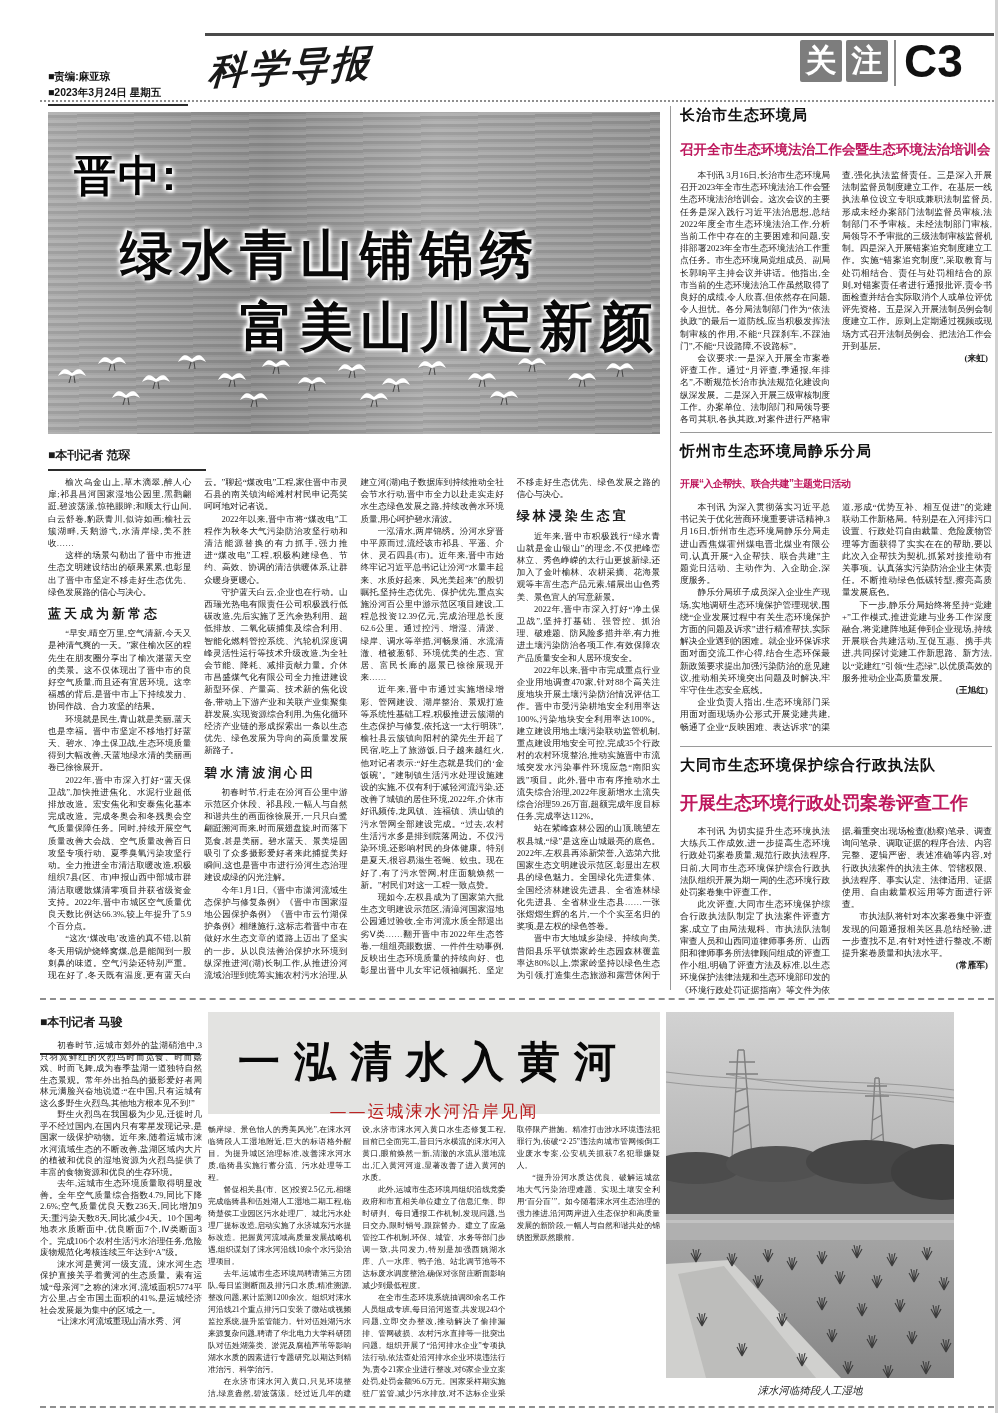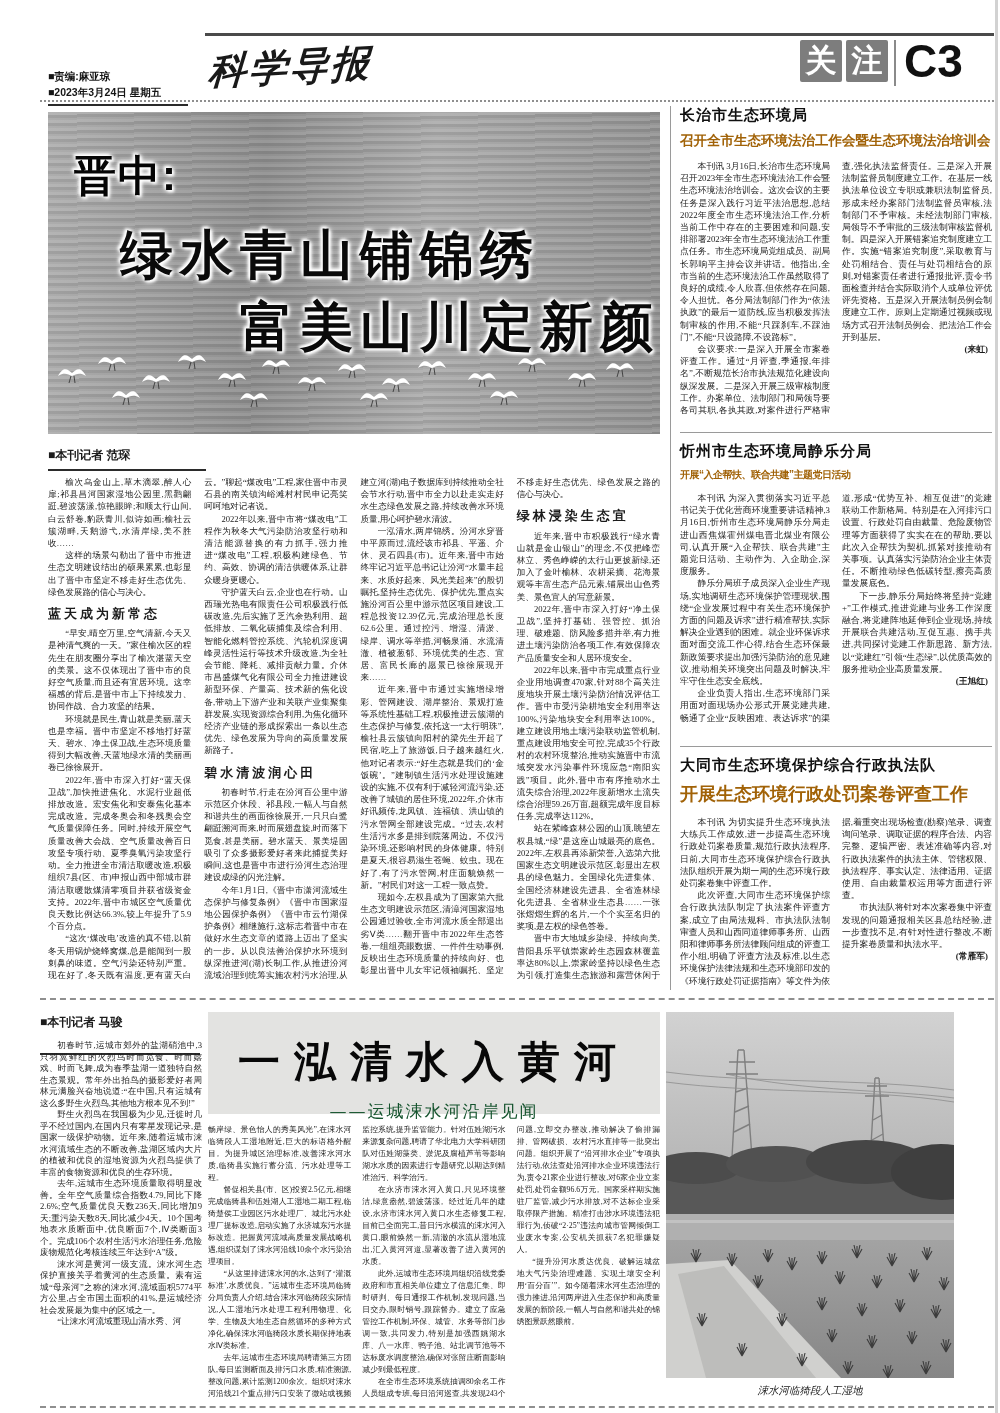--- a/index.html
+++ b/index.html
@@ -45,40 +45,40 @@
   .fbody h3{font-family:"Liberation Sans",sans-serif;font-size:13px;font-weight:bold;
             letter-spacing:3px;margin:10px 0 7px;text-indent:0;}
   p.noindent{text-indent:0;}
   p.sig{text-align:right;font-weight:bold;text-indent:0;padding-right:4px;}
   
   .vdivider{left:670px;top:106px;width:1px;height:884px;background:#9a9a9a;}
   .hsep{left:680px;width:312px;height:1px;background:#9a9a9a;}
   .karticle{left:680px;width:312px;}
   .kicker{font-family:"Liberation Sans",sans-serif;font-weight:bold;font-size:15px;
           letter-spacing:1px;color:#101010;}
-  .khead{font-family:"Liberation Sans",sans-serif;font-weight:bold;margin-top:7px;
-         white-space:nowrap;color:#a16207;}
+  .khead{font-family:"Liberation Sans",sans-serif;font-weight:bold;margin-top:16px;
+         white-space:nowrap;color:#be185d;}
   .k1 .khead{font-size:13.5px;}
   .k2 .khead{font-size:10px;letter-spacing:-0.5px;}
   .k3 .khead{font-size:18px;}
   .kbody{margin-top:10px;column-count:2;column-gap:12px;column-fill:auto;overflow:hidden;
          text-align:justify;font-size:8.8px;line-height:12.2px;}
   .k1 .kbody{height:258px;}
   .k2 .kbody{height:240px;}
   .k3 .kbody{height:176px;}
   
   .dashline{left:40px;width:954px;border-top:2px dashed #8f8f8f;height:0;}
   .byline2{left:40px;top:1014px;width:160px;font-family:"Liberation Sans",sans-serif;
            font-size:12px;font-weight:bold;border-bottom:2px solid #2b2b2b;padding-bottom:22px;}
   .bcol{left:40px;top:1040px;width:162px;height:358px;overflow:hidden;
         font-size:8.6px;line-height:11.5px;text-align:justify;}
   .titlebox{left:208px;top:1012px;width:452px;height:102px;background:#e3e3e1;text-align:center;}
   .btitle{font-family:"DejaVu Serif",serif;font-weight:bold;font-size:42px;
           letter-spacing:14px;margin-top:22px;color:#080808;}
-  .bsub{font-family:"DejaVu Serif",serif;font-size:17px;letter-spacing:2px;margin-top:10px;color:#14532d;}
+  .bsub{font-family:"DejaVu Serif",serif;font-size:17px;letter-spacing:2px;margin-top:10px;color:#b91c1c;}
   .brest{left:208px;top:1124px;width:452px;height:276px;overflow:hidden;
          column-count:3;column-gap:11px;column-fill:auto;
          font-size:7.8px;line-height:12px;text-align:justify;}
   .photo2{left:666px;top:1012px;width:288px;height:366px;overflow:hidden;}
   .caption2{left:666px;top:1384px;width:288px;text-align:center;font-style:italic;
             font-size:10.5px;color:#222;}
 </style>
 </head>
 <body>
 
@@ -202,21 +202,20 @@
       <p>“让涑水河流域重现山清水秀、河</p>
     </div>
 
   <div class="abs titlebox">
     <div class="btitle">一泓清水入黄河</div>
     <div class="bsub">——运城涑水河沿岸见闻</div>
   </div>
   <div class="abs brest">
       <p class="noindent">畅岸绿、景色怡人的秀美风光”,在涑水河临猗段人工湿地附近,巨大的标语格外醒目。为提升城区治理标准,改善涑水河水质,临猗县实施行蓄分流、污水处理等工程。</p>
       <p>督促相关县(市、区)投资2.5亿元,相继完成临猗县和伍姓湖人工湿地二期工程,临猗楚侯工业园区污水处理厂、城北污水处理厂提标改造,启动实施了永济城东污水提标改造。把握黄河流域高质量发展战略机遇,组织谋划了涑水河沿线10余个水污染治理项目。</p>
-      <p>“从这里排进涑水河的水,达到了‘灌溉标准’,水质优良。”运城市生态环境局临猗分局负责人介绍,结合涑水河临猗段实际情况,人工湿地污水处理工程利用物理、化学、生物及大地生态自然循环的多种方式净化,确保涑水河临猗段水质长期保持地表水Ⅳ类标准。</p>
       <p>去年,运城市生态环境局聘请第三方团队,每日监测断面及排污口水质,精准溯源,整改问题,累计监测1200余次。组织对涑水河沿线21个重点排污口安装了微站或视频监控系统,提升监管能力。针对伍姓湖污水来源复杂问题,聘请了华北电力大学科研团队对伍姓湖藻类、淤泥及腐植芦苇等影响湖水水质的因素进行专题研究,以期达到精准治污、科学治污。</p>
       <p>在永济市涑水河入黄口,只见环境整洁,绿意盎然,碧波荡漾。经过近几年的建设,永济市涑水河入黄口水生态修复工程,目前已全面完工,昔日污水横流的涑水河入黄口,眼前焕然一新,清澈的水流从湿地流出,汇入黄河河道,显著改善了进入黄河的水质。</p>
       <p>此外,运城市生态环境局组织沿线党委政府和市直相关单位建立了信息汇集、即时研判、每日通报工作机制,发现问题,当日交办,限时销号,跟踪督办。建立了应急管控工作机制,环保、城管、水务等部门步调一致,共同发力,特别是加强西姚湖水库、八一水库、鸭子池、站北调节池等不达标废水调度整治,确保对张留庄断面影响减少到最低程度。</p>
       <p>在全市生态环境系统抽调80余名工作人员组成专班,每日沿河巡查,共发现243个问题,立即交办整改,推动解决了偷排漏排、管网破损、农村污水直排等一批突出问题。组织开展了“沿河排水企业”专项执法行动,依法查处沿河排水企业环境违法行为,责令21家企业进行整改,对6家企业立案处罚,处罚金额96.6万元。国家采样期实施驻厂监管,减少污水排放,对不达标企业采取停限产措施。精准打击涉水环境违法犯罪行为,侦破“2·25”违法向城市管网倾倒工业废水专案,公安机关抓获7名犯罪嫌疑人。</p>
       <p>“提升汾河水质达优良、破解运城盆地大气污染治理难题、实现土壤安全利用‘百分百’”。如今随着涑水河生态治理的强力推进,沿河两岸进入生态保护和高质量发展的新阶段,一幅人与自然和谐共处的锦绣图景跃然眼前。</p>
     </div>
 
   <div class="abs photo2">
     <svg width="288" height="366" viewBox="0 0 288 366" xmlns="http://www.w3.org/2000/svg">
       <defs>

